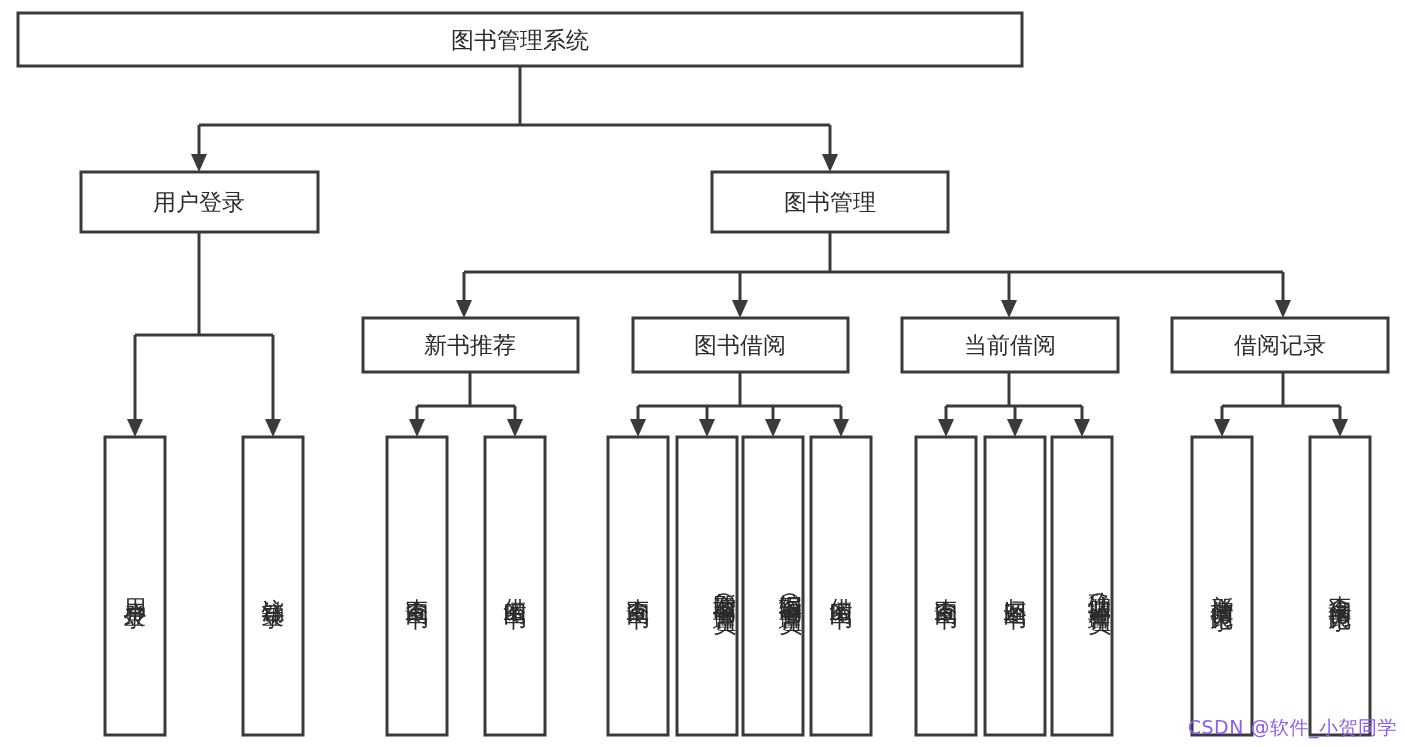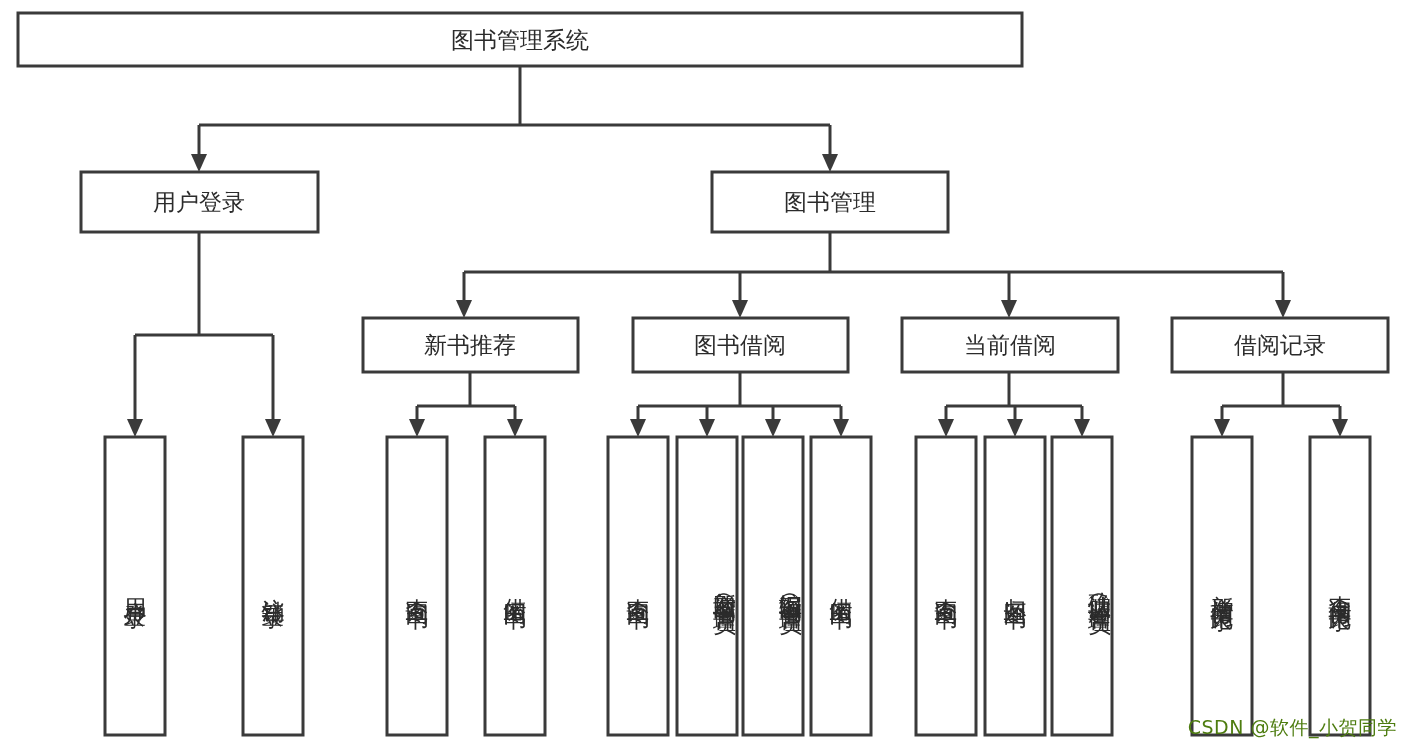--- a/index.html
+++ b/index.html
@@ -76,21 +76,21 @@
   }
   .leaf-label.centered {
     align-items: center;
   }
   .watermark {
     position: absolute;
     right: 8px;
     bottom: 6px;
     font-family: "DejaVu Sans", "Liberation Sans", sans-serif;
     font-size: 19px;
-    color: #4d7c0f;
+    color: #8b5cf6;
     white-space: nowrap;
     letter-spacing: 0.5px;
   }
 </style>
 </head>
 <body>
 
 <div id="diagram-root">
 
   <svg class="flow" viewBox="0 0 1405 747" xmlns="http://www.w3.org/2000/svg">

